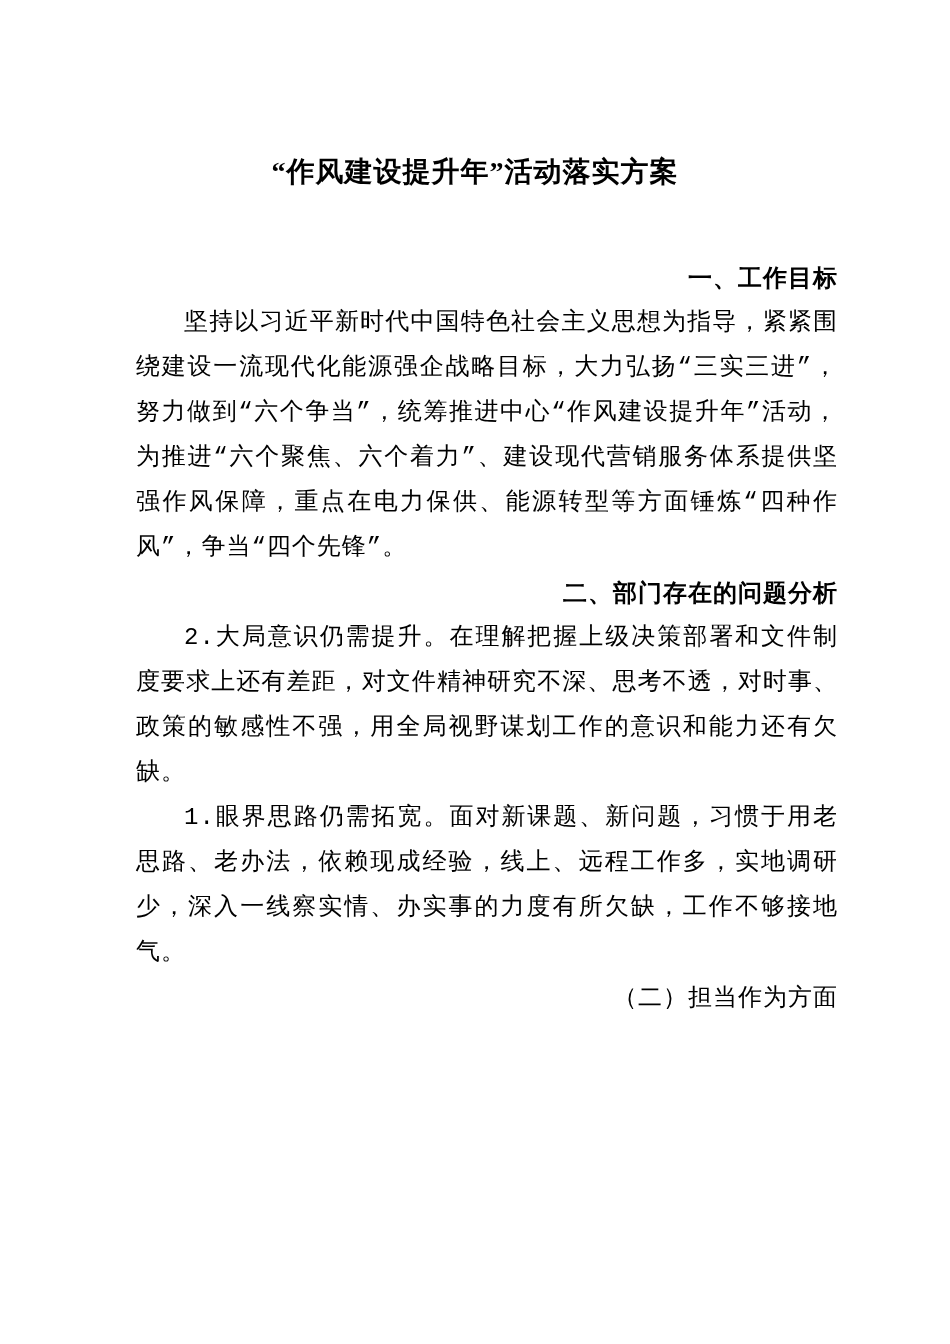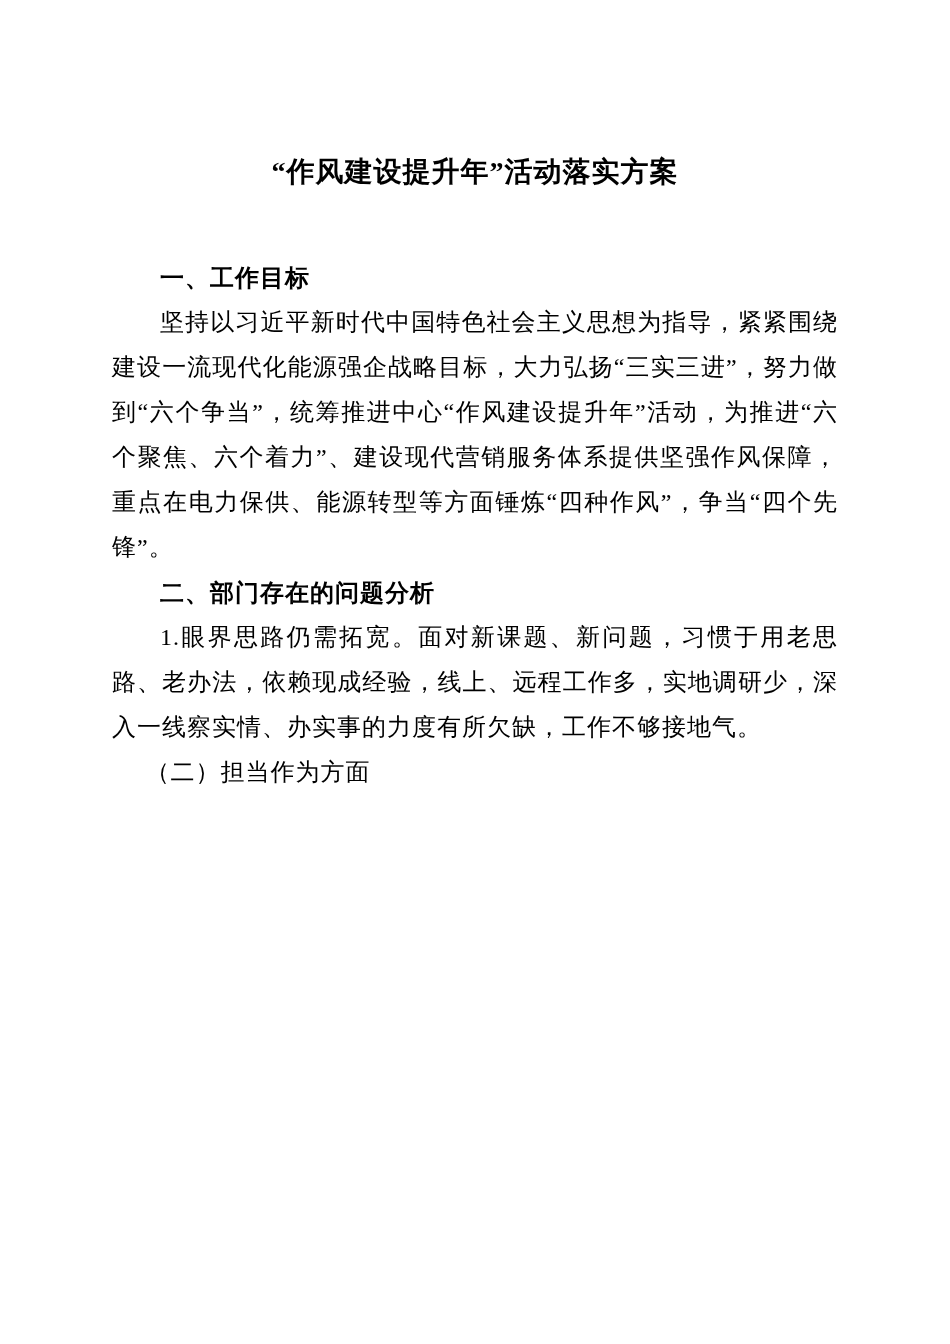--- a/index.html
+++ b/index.html
@@ -29,28 +29,30 @@
     letter-spacing: 1px;
     color: #000000;
   }
   .content p,
   .content h2,
   .content h3 {
     margin: 0;
     font-size: 24px;
     line-height: 45px;
     color: #000000;
+    text-align: right;
   }
   .content p {
-    font-family: Liberation Serif, serif;
+    font-family: Liberation Mono, monospace;
     font-weight: normal;
     text-align: justify;
     text-justify: inter-character;
     text-indent: 2em;
     letter-spacing: 1px;
+    margin-left: 24px;
   }
   .heading-black {
     font-family: "Liberation Sans", sans-serif;
     font-weight: bold;
     text-indent: 2em;
     letter-spacing: 1px;
   }
   .heading-kai {
     font-family: "Liberation Serif", serif;
     font-weight: normal;
@@ -66,18 +68,19 @@
 
   <div class="content">
     <h2 class="heading-black">一、工作目标</h2>
 
     <p>坚持以习近平新时代中国特色社会主义思想为指导，紧紧围绕建设一流现代化能源强企战略目标，大力弘扬“三实三进”，努力做到“六个争当”，统筹推进中心“作风建设提升年”活动，为推进“六个聚焦、六个着力”、建设现代营销服务体系提供坚强作风保障，重点在电力保供、能源转型等方面锤炼“四种作风”，争当“四个先锋”。</p>
 
     <h2 class="heading-black">二、部门存在的问题分析</h2>
 
 
 
+    <p>2.大局意识仍需提升。在理解把握上级决策部署和文件制度要求上还有差距，对文件精神研究不深、思考不透，对时事、政策的敏感性不强，用全局视野谋划工作的意识和能力还有欠缺。</p>
 
     <p>1.眼界思路仍需拓宽。面对新课题、新问题，习惯于用老思路、老办法，依赖现成经验，线上、远程工作多，实地调研少，深入一线察实情、办实事的力度有所欠缺，工作不够接地气。</p>
 
     <h3 class="heading-kai">（二）担当作为方面</h3>
   </div>
 </div>
 
 </body></html>

